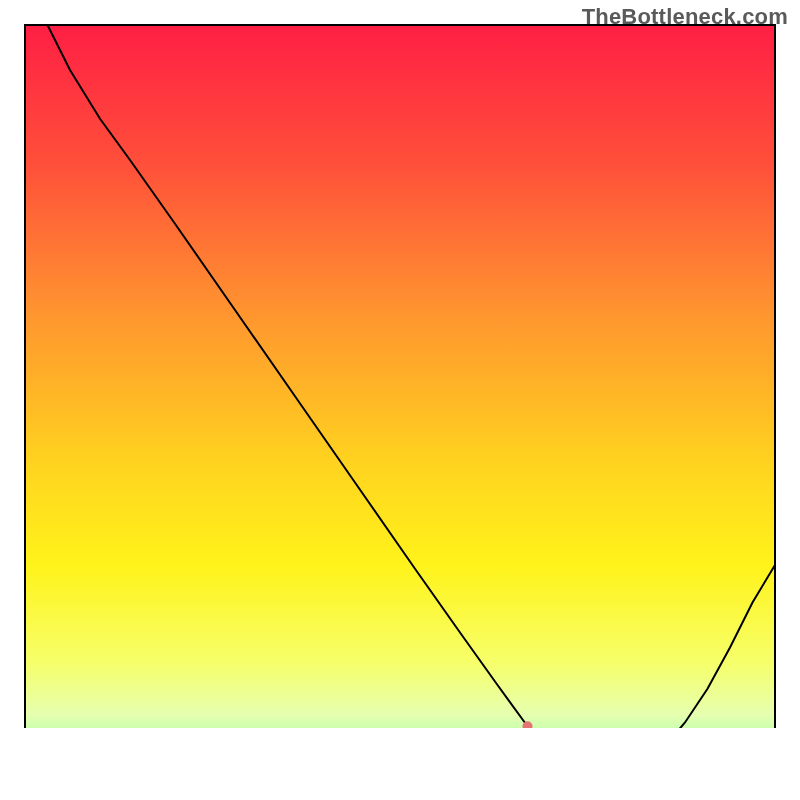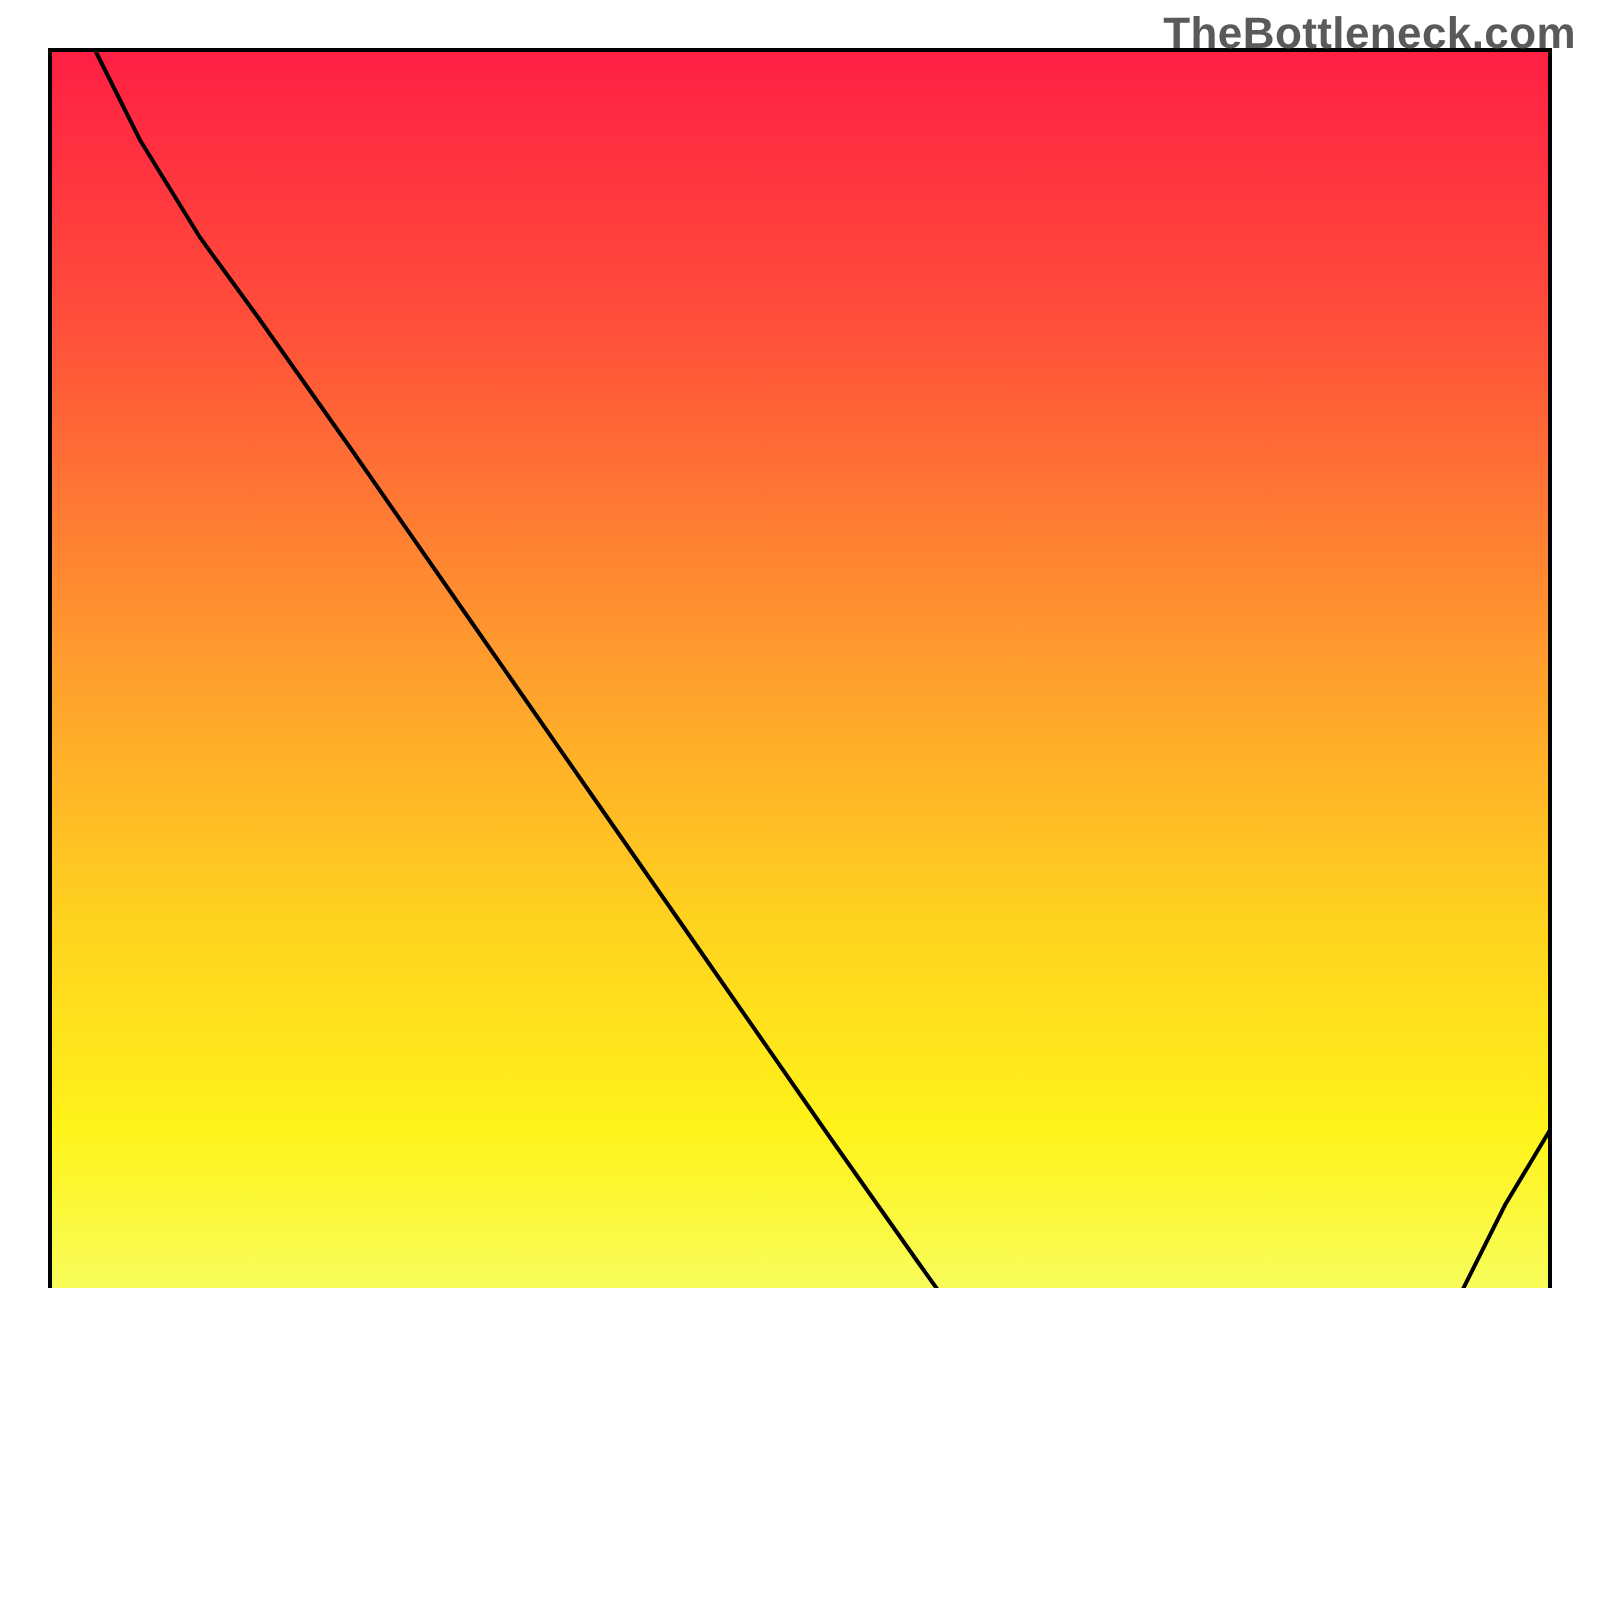--- a/index.html
+++ b/index.html
@@ -4,21 +4,21 @@
 <style>
   body {
     margin: 0;
     padding: 0;
     background: #ffffff;
     font-family: Arial, Helvetica, sans-serif;
   }
   .chart-container {
     position: relative;
     width: 800px;
-    height: 644px;
+    height: 728px;
   }
   .watermark {
     position: absolute;
     top: 4px;
     right: 12px;
     color: #5a5a5a;
     font-size: 22px;
     font-weight: bold;
     z-index: 10;
     letter-spacing: 0.2px;

